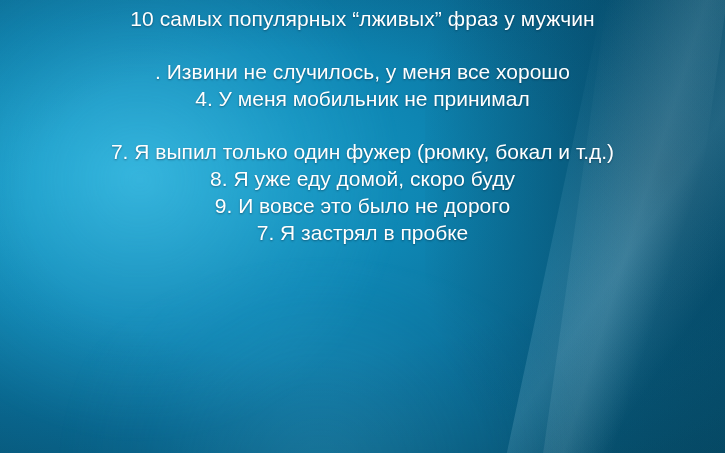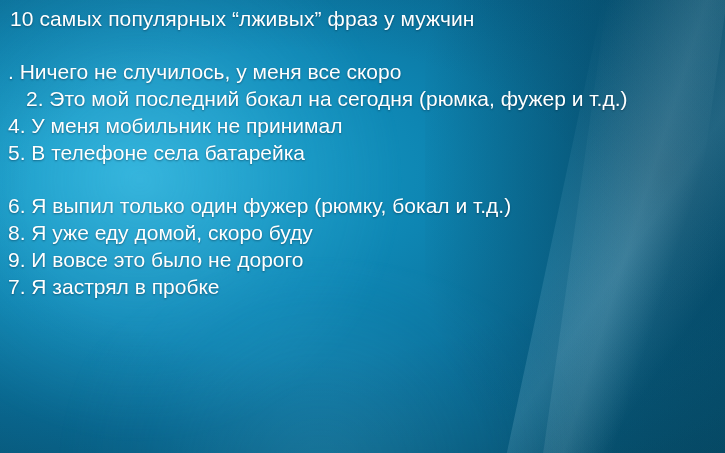--- a/index.html
+++ b/index.html
@@ -126,21 +126,21 @@
     inset: 0;
     background: radial-gradient(ellipse 95% 85% at 42% 45%, rgba(0,0,0,0) 40%, rgba(2,40,60,0.28) 100%);
   }
 
   .content {
     position: relative;
     z-index: 5;
     width: 725px;
     padding-top: 6px;
     box-sizing: border-box;
-    text-align: left;
+    text-align: center;
     color: #ffffff;
   }
   .title {
     font-size: 21px;
     line-height: 26px;
     letter-spacing: 0.1px;
     text-shadow: 0 1px 2px rgba(0,30,50,0.45);
     padding: 0 10px;
     white-space: nowrap;
   }
@@ -177,25 +177,23 @@
   <div class="deco swoosh s5"></div>
   <div class="deco vignette"></div>
 
   <div class="content">
 
     <div class="title">10 самых популярных “лживых” фраз у мужчин</div>
 
     <div class="gap-1"></div>
 
     <div class="lines">
-      <p class="line">. Ничего не случилось, у меня все скоро</p>
-      <p class="line wrap">2. Это мой последний бокал на сегодня (рюмка, фужер и т.д.)</p>
+      <p class="line">. Извини не случилось, у меня все хорошо</p>
       <p class="line">4. У меня мобильник не принимал</p>
-      <p class="line">5. В телефоне села батарейка</p>
       <div class="gap-2"></div>
-      <p class="line">6. Я выпил только один фужер (рюмку, бокал и т.д.)</p>
+      <p class="line">7. Я выпил только один фужер (рюмку, бокал и т.д.)</p>
       <p class="line">8. Я уже еду домой, скоро буду</p>
       <p class="line">9. И вовсе это было не дорого</p>
       <p class="line">7. Я застрял в пробке</p>
     </div>
 
   </div>
 </div>
 
 </body></html>

